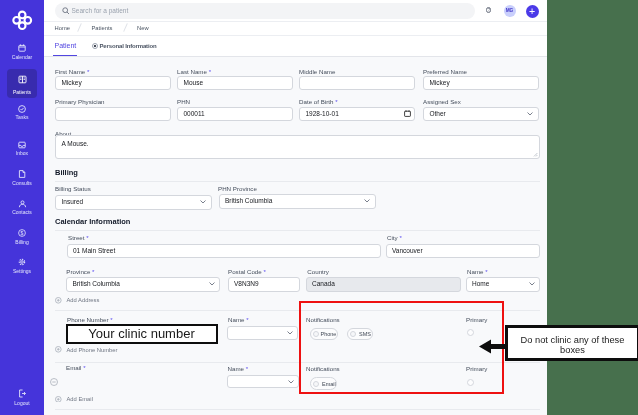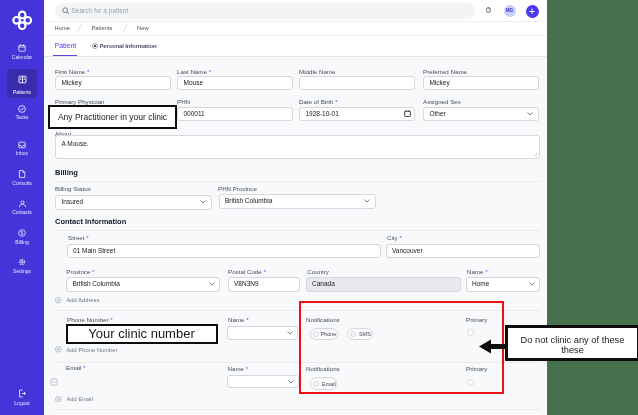--- a/index.html
+++ b/index.html
@@ -96,42 +96,41 @@
   <div class="inp" style="left:299px;top:107px;width:116px;">1928-10-01</div>
   <svg class="abs" style="left:404px;top:109.5px" width="7" height="7" viewBox="0 0 7 7">
       <rect x="0.6" y="1.2" width="5.8" height="5.2" rx="0.6" fill="none" stroke="#111" stroke-width="0.8"></rect>
       <line x1="2" y1="0.4" x2="2" y2="1.8" stroke="#111" stroke-width="0.8"></line>
       <line x1="5" y1="0.4" x2="5" y2="1.8" stroke="#111" stroke-width="0.8"></line>
     </svg>
   <div class="inp" style="left:423px;top:107px;width:116px;">Other</div>
   <svg class="chev" style="left:527px;top:112px" viewBox="0 0 6 4">
       <path d="M0.5 0.5 L3 3 L5.5 0.5" fill="none" stroke="#6b7280" stroke-width="0.9"></path>
     </svg>
-  <div class="ann" style="left:48px;top:105px;width:129px;height:23.5px;font-size:8.5px;">Any Practitioner in your clinic</div>
 
   <span class="lbl" style="left:55px;top:129.5px">About</span>
   <div class="inp" style="left:55px;top:135px;width:485px;height:23.5px;line-height:8px;padding-top:4px;">A Mouse.</div>
   <svg class="abs" style="left:533px;top:152px" width="5" height="5" viewBox="0 0 5 5">
       <path d="M1 4.4 L4.4 1 M3 4.4 L4.4 3" stroke="#9ca3af" stroke-width="0.6"></path>
     </svg>
 
   <span class="hdr" style="left:55px;top:167.5px">Billing</span>
   <div class="div" style="top:180.5px"></div>
   <span class="lbl" style="left:55px;top:185px">Billing Status</span>
   <span class="lbl" style="left:218px;top:185px">PHN Province</span>
   <div class="inp" style="left:55px;top:194.5px;width:157px;height:15px;">Insured</div>
   <svg class="chev" style="left:200px;top:200px" viewBox="0 0 6 4">
       <path d="M0.5 0.5 L3 3 L5.5 0.5" fill="none" stroke="#6b7280" stroke-width="0.9"></path>
     </svg>
   <div class="inp" style="left:218.5px;top:193.5px;width:157px;height:15px;">British Columbia</div>
   <svg class="chev" style="left:363.5px;top:199px" viewBox="0 0 6 4">
       <path d="M0.5 0.5 L3 3 L5.5 0.5" fill="none" stroke="#6b7280" stroke-width="0.9"></path>
     </svg>
 
-  <span class="hdr" style="left:55px;top:216.5px">Contact Information</span>
+  <span class="hdr" style="left:55px;top:216.5px">Calendar Information</span>
   <div class="div" style="top:230.3px"></div>
   <span class="lbl" style="left:68px;top:233.5px">Street <i>*</i></span>
   <span class="lbl" style="left:387px;top:233.5px">City <i>*</i></span>
   <div class="inp" style="left:66.5px;top:244px;width:314.5px;">01 Main Street</div>
   <div class="inp" style="left:385.5px;top:244px;width:154px;">Vancouver</div>
 
   <span class="lbl" style="left:66.3px;top:267.5px">Province <i>*</i></span>
   <span class="lbl" style="left:228px;top:267.5px">Postal Code <i>*</i></span>
   <span class="lbl" style="left:307.3px;top:267.5px">Country</span>
   <span class="lbl" style="left:467px;top:267.5px">Name <i>*</i></span>
@@ -284,17 +283,17 @@
           <path d="M4.6 1 H1.6 V8 H4.6"></path>
           <path d="M4 4.5 H7.4 M6 3 L7.4 4.5 L6 6"></path>
         </svg>
       <span>Logout</span>
     </div>
   </div>
 </div>
 
 <div class="ann" style="left:505px;top:325px;width:135px;height:36px;border-width:3px;font-size:9.3px;flex-direction:column;line-height:9.8px;padding-top:5px;">
   <span>Do not clinic any of these</span>
-    <span>these</span>
+    <span>boxes</span>
 </div>
 <svg class="abs" style="left:478px;top:338px" width="28" height="17" viewBox="0 0 28 17">
     <polygon points="1,8.5 13,1.5 13,6 27,6 27,11 13,11 13,15.5" fill="#0d0d0d"></polygon>
   </svg>
 
 </body></html>

